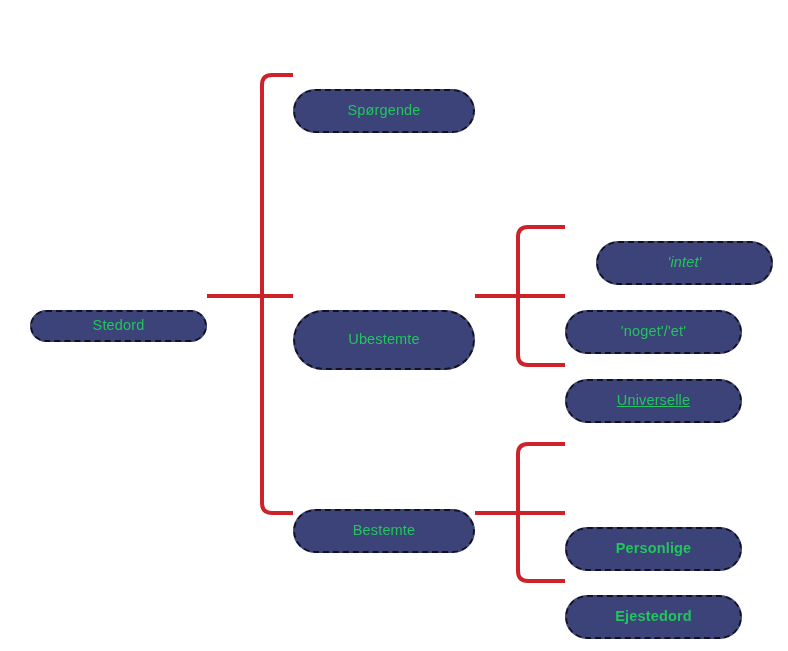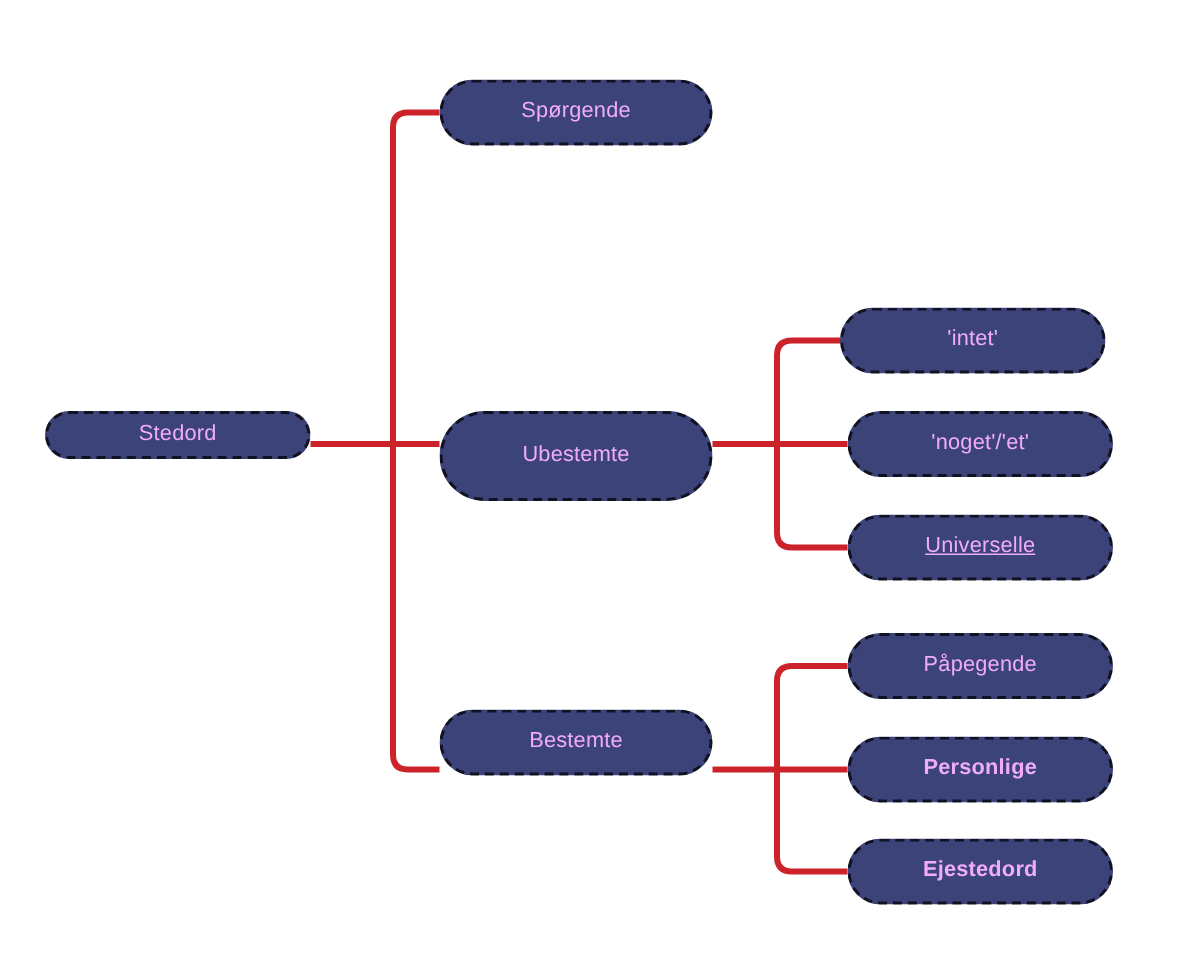--- a/index.html
+++ b/index.html
@@ -22,30 +22,31 @@
     top: 0;
     width: 788px;
     height: 651px;
   }
   .node {
     position: absolute;
     box-sizing: border-box;
     background: #3b4378;
     border: 2px dashed #111122;
     border-radius: 999px;
-    color: #f0abfc;
+    color: #22c55e;
     display: flex;
     align-items: center;
     justify-content: center;
     text-align: center;
     font-size: 14.5px;
     line-height: 1.1;
     letter-spacing: 0.15px;
     white-space: nowrap;
     user-select: none;
+    margin-top: 36px;
   }
 </style>
 </head>
 <body>
 
 <div id="canvas">
 
   <svg id="connectors" viewBox="0 0 788 651" width="788" height="651" xmlns="http://www.w3.org/2000/svg" fill="none" stroke="#cc2229" stroke-width="4" stroke-linecap="butt" stroke-linejoin="round">
 
     <path d="M 207 296 L 262 296"></path>
@@ -74,25 +75,24 @@
   </svg>
 
   <div class="node" style="left:30px; top:274px; width:177px; height:32px;">Stedord</div>
 
   <div class="node" style="left:293px; top:53px; width:182px; height:44px;">Spørgende</div>
 
   <div class="node" style="left:293px; top:274px; width:182px; height:60px;">Ubestemte</div>
 
   <div class="node" style="left:293px; top:473px; width:182px; height:44px;">Bestemte</div>
 
-  <div class="node" style="left:560px; top:205px; width:177px; height:44px;">'intet'</div>
+  <div class="node" style="left:596px; top:205px; width:177px; height:44px;font-style:italic;">'intet'</div>
 
   <div class="node" style="left:565px; top:274px; width:177px; height:44px;">'noget'/'et'</div>
 
   <div class="node" style="left:565px; top:343px; width:177px; height:44px;text-decoration:underline;">Universelle</div>
 
-  <div class="node" style="left:565px; top:422px; width:177px; height:44px;">Påpegende</div>
 
   <div class="node" style="left:565px; top:491px; width:177px; height:44px;font-weight:bold;">Personlige</div>
 
   <div class="node" style="left:565px; top:559px; width:177px; height:44px;font-weight:bold;">Ejestedord</div>
 
 </div>
 
 </body></html>

